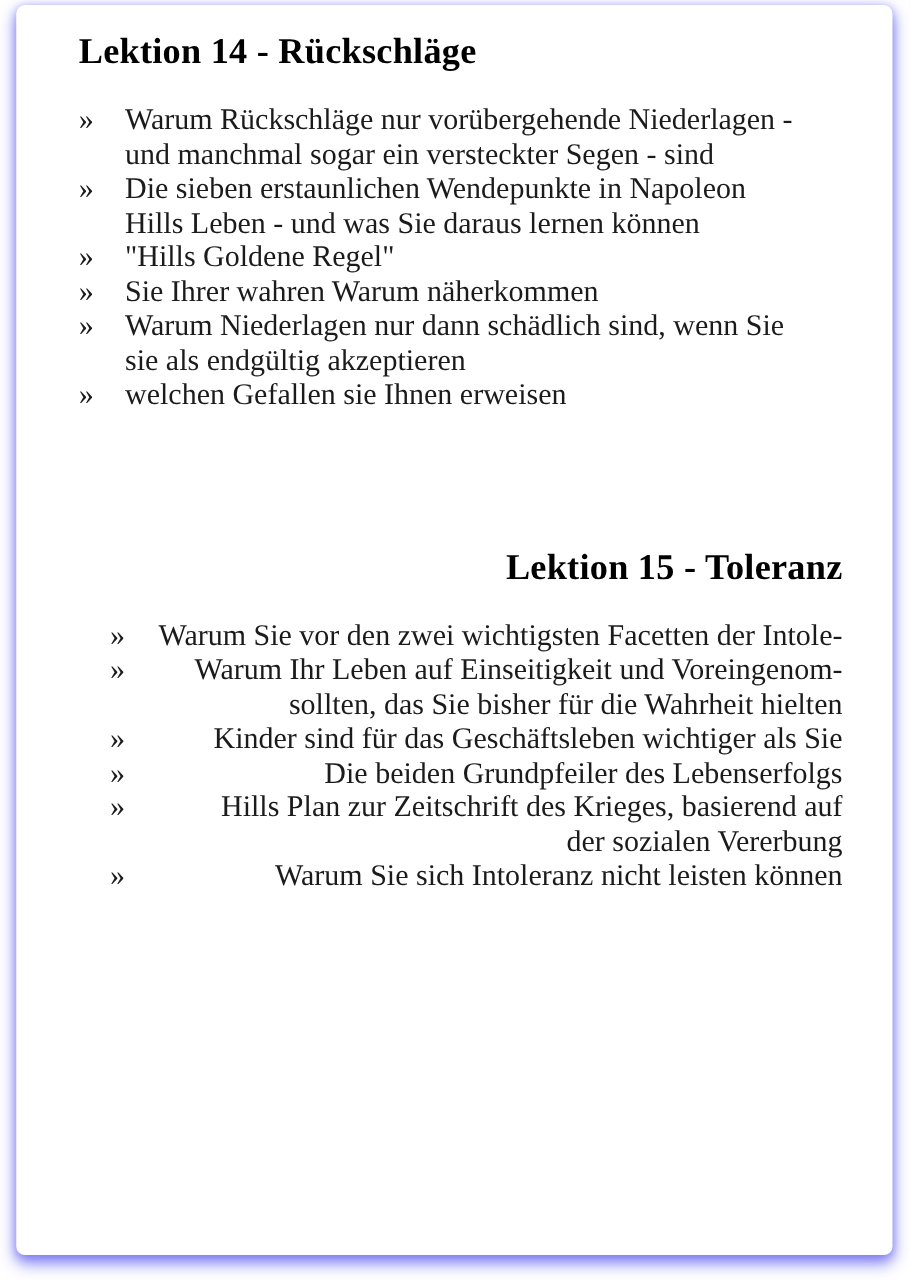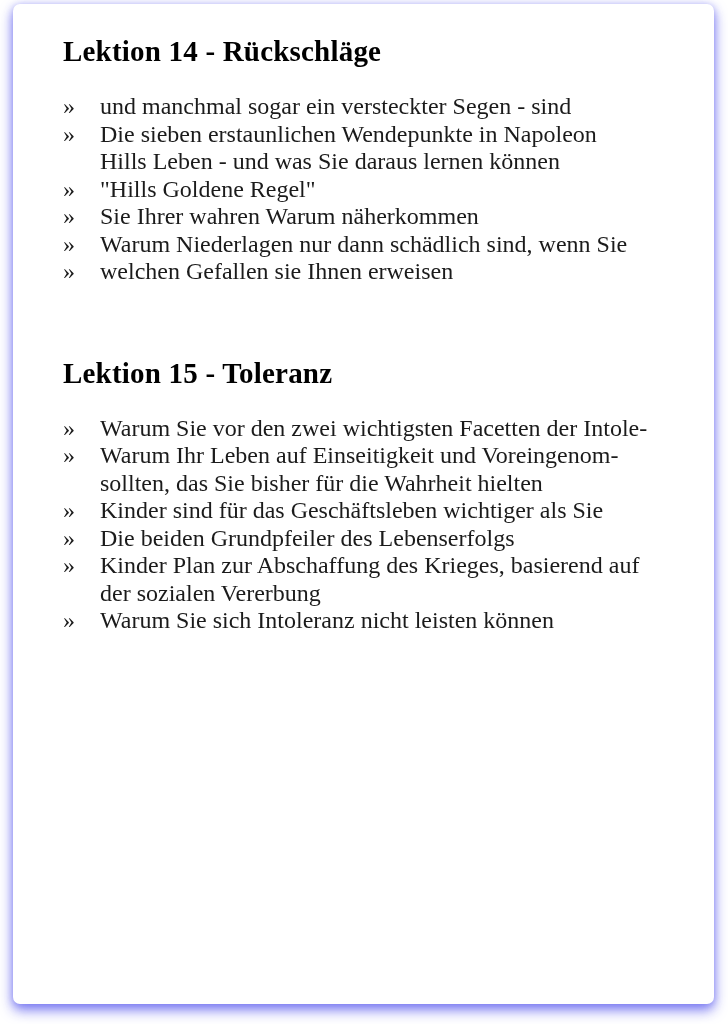--- a/index.html
+++ b/index.html
@@ -21,21 +21,21 @@
     top: 4px;
     width: 701px;
     height: 1000px;
     background: #ffffff;
     border-radius: 7px;
     box-shadow:
       0 6px 13px 0 rgba(112, 112, 240, 0.92),
       0 1px 7px 0 rgba(150, 150, 246, 0.60);
   }
   .page-content {
-    padding: 32px 40px 0 50px;
+    padding: 22px 40px 0 50px;
     color: #1b1b1b;
   }
   .section-title {
     margin: 0;
     font-size: 29px;
     line-height: 30px;
     font-weight: 700;
     color: #000000;
     letter-spacing: 0.2px;
     white-space: nowrap;
@@ -56,35 +56,37 @@
     width: 37px;
   }
   .item-lines {
     flex: 1 1 auto;
     min-width: 0;
   }
   .line {
     white-space: nowrap;
   }
   .section--second {
-    margin-top: 72px;
+    margin-top: 108px;
+    text-align: right;
   }
 </style>
 </head>
 <body>
 
 <div class="page">
   <div class="page-content">
 
     <div class="section">
       <h1 class="section-title">Lektion 14 - Rückschläge</h1>
       <ul class="item-list">
         <li class="item">
           <span class="marker">»</span>
           <div class="item-lines">
+            <div class="line">Warum Rückschläge nur vorübergehende Niederlagen -</div>
             <div class="line">und manchmal sogar ein versteckter Segen - sind</div>
           </div>
         </li>
         <li class="item">
           <span class="marker">»</span>
           <div class="item-lines">
             <div class="line">Die sieben erstaunlichen Wendepunkte in Napoleon</div>
             <div class="line">Hills Leben - und was Sie daraus lernen können</div>
           </div>
         </li>
@@ -97,20 +99,21 @@
         <li class="item">
           <span class="marker">»</span>
           <div class="item-lines">
             <div class="line">Sie Ihrer wahren Warum näherkommen</div>
           </div>
         </li>
         <li class="item">
           <span class="marker">»</span>
           <div class="item-lines">
             <div class="line">Warum Niederlagen nur dann schädlich sind, wenn Sie</div>
+            <div class="line">sie als endgültig akzeptieren</div>
           </div>
         </li>
         <li class="item">
           <span class="marker">»</span>
           <div class="item-lines">
             <div class="line">welchen Gefallen sie Ihnen erweisen</div>
           </div>
         </li>
       </ul>
     </div>
@@ -139,21 +142,21 @@
         </li>
         <li class="item">
           <span class="marker">»</span>
           <div class="item-lines">
             <div class="line">Die beiden Grundpfeiler des Lebenserfolgs</div>
           </div>
         </li>
         <li class="item">
           <span class="marker">»</span>
           <div class="item-lines">
-            <div class="line">Kinder Plan zur Abschaffung des Krieges, basierend auf</div>
+            <div class="line">Hills Plan zur Zeitschrift des Krieges, basierend auf</div>
             <div class="line">der sozialen Vererbung</div>
           </div>
         </li>
         <li class="item">
           <span class="marker">»</span>
           <div class="item-lines">
             <div class="line">Warum Sie sich Intoleranz nicht leisten können</div>
           </div>
         </li>
       </ul>

